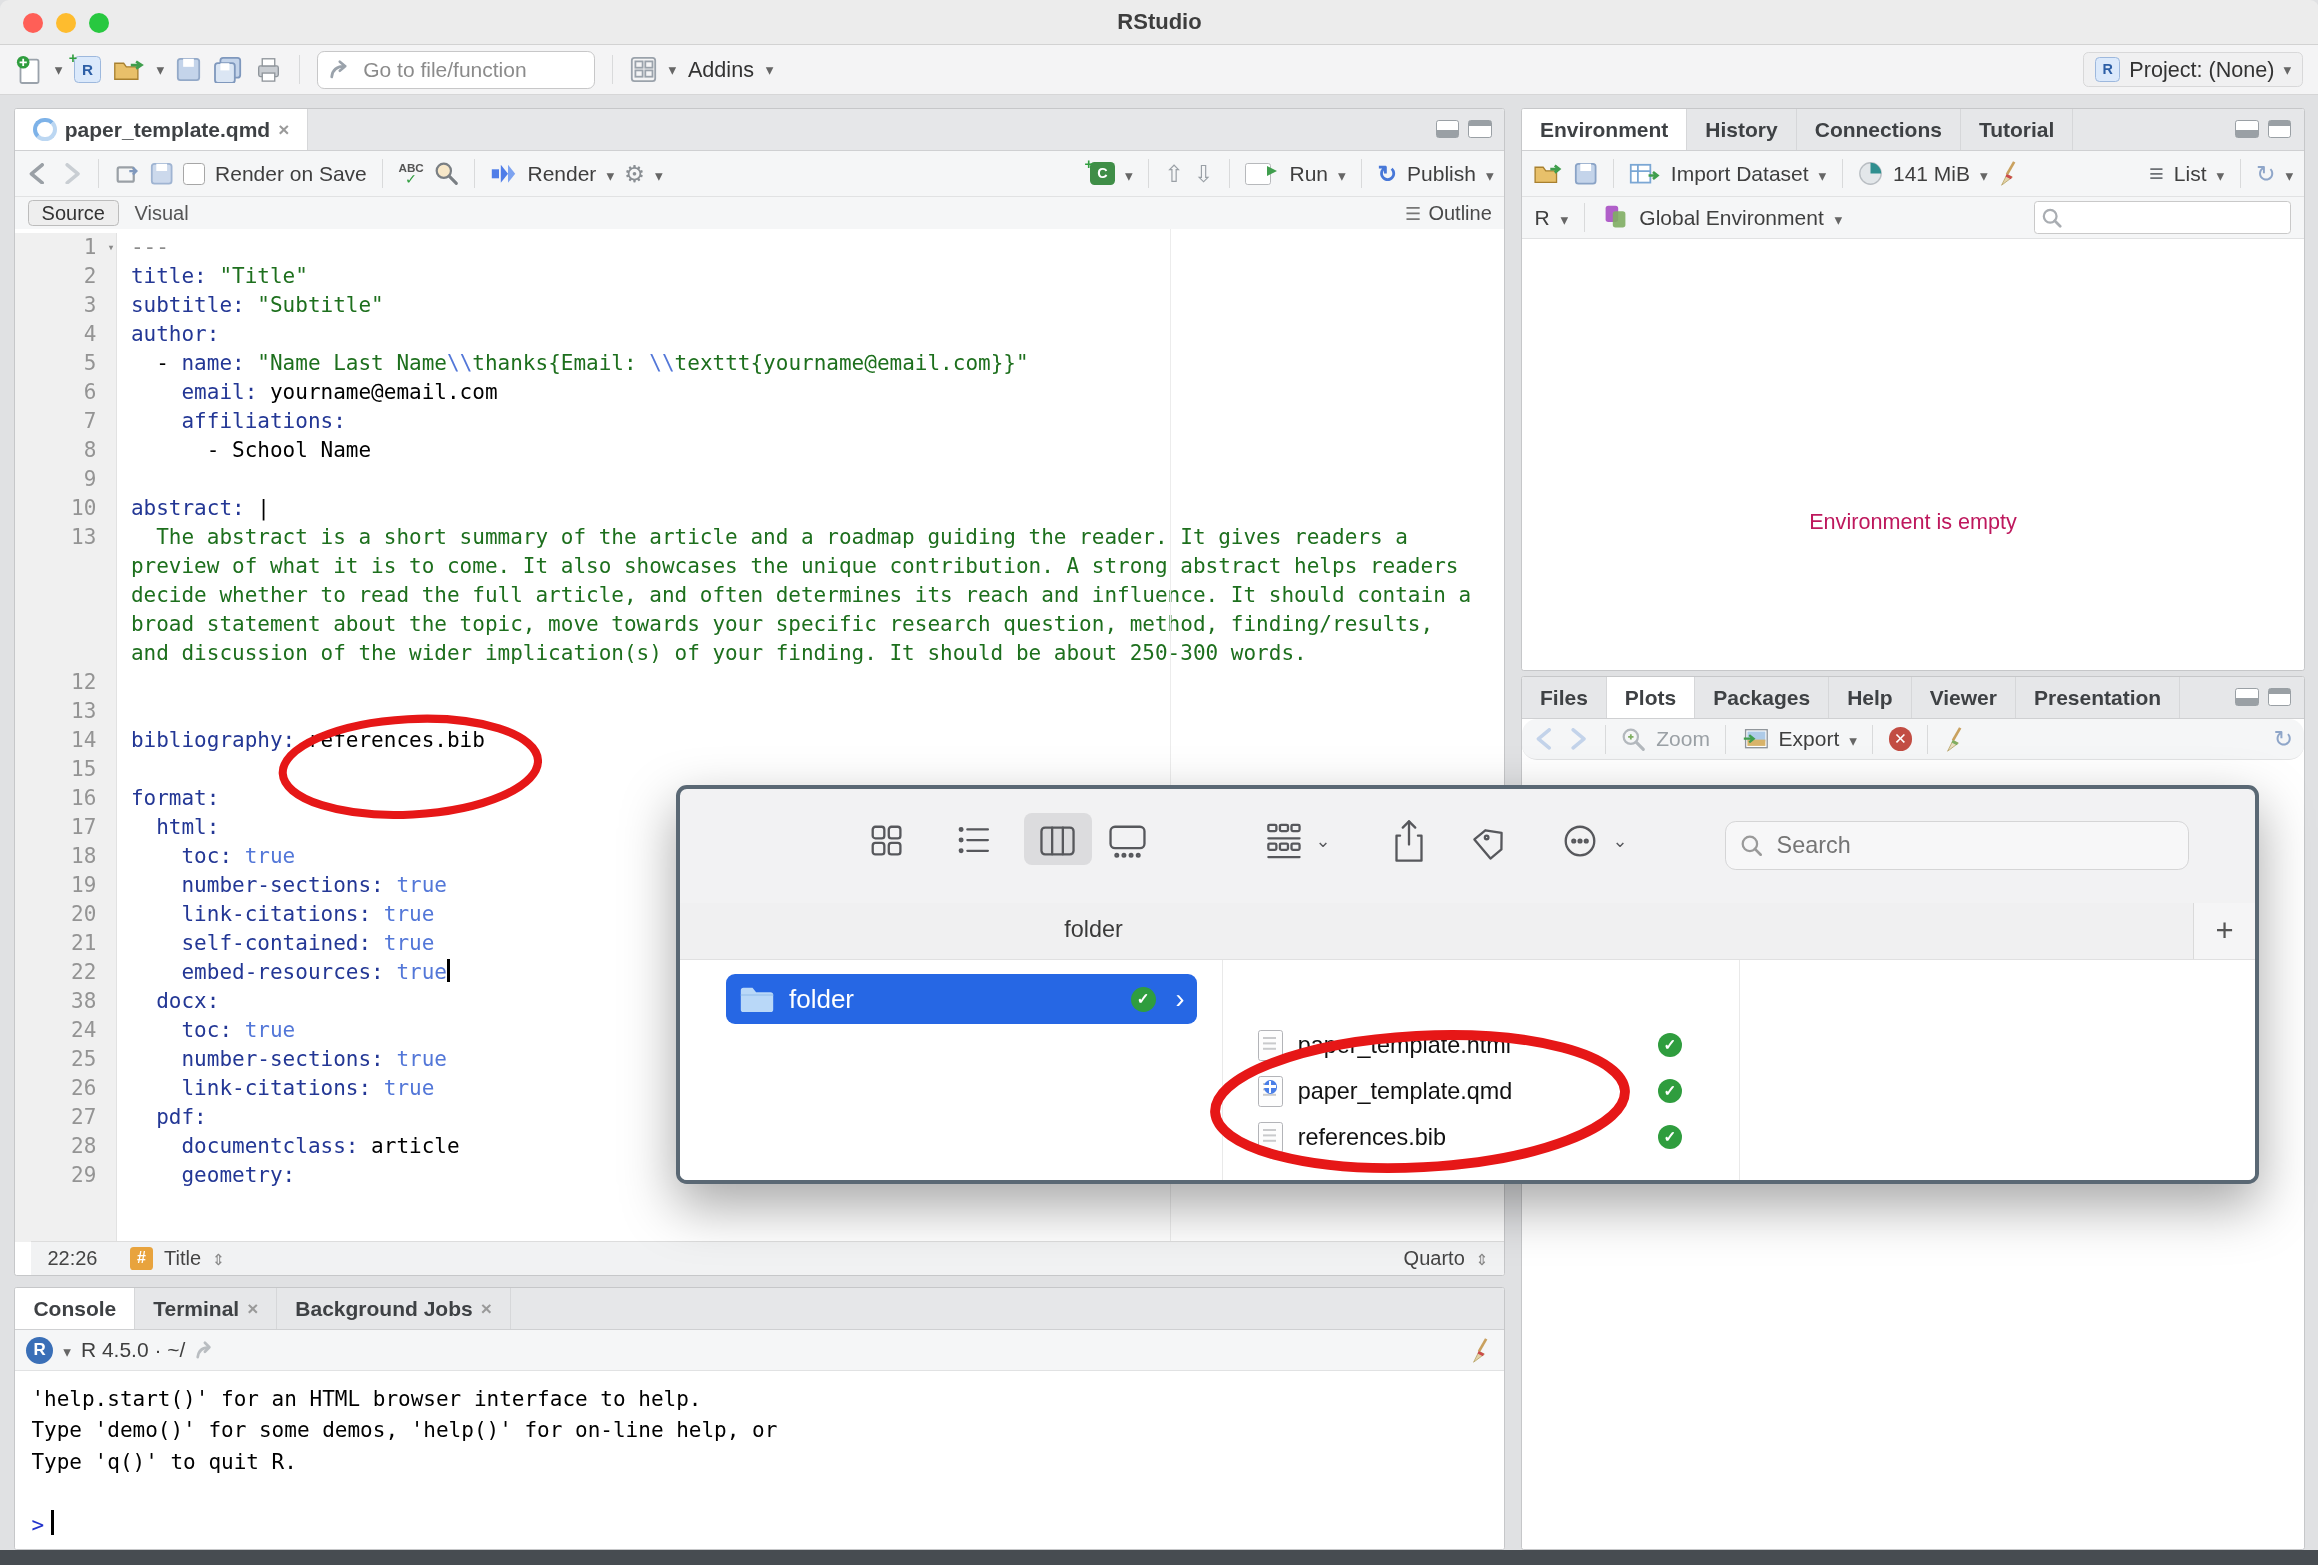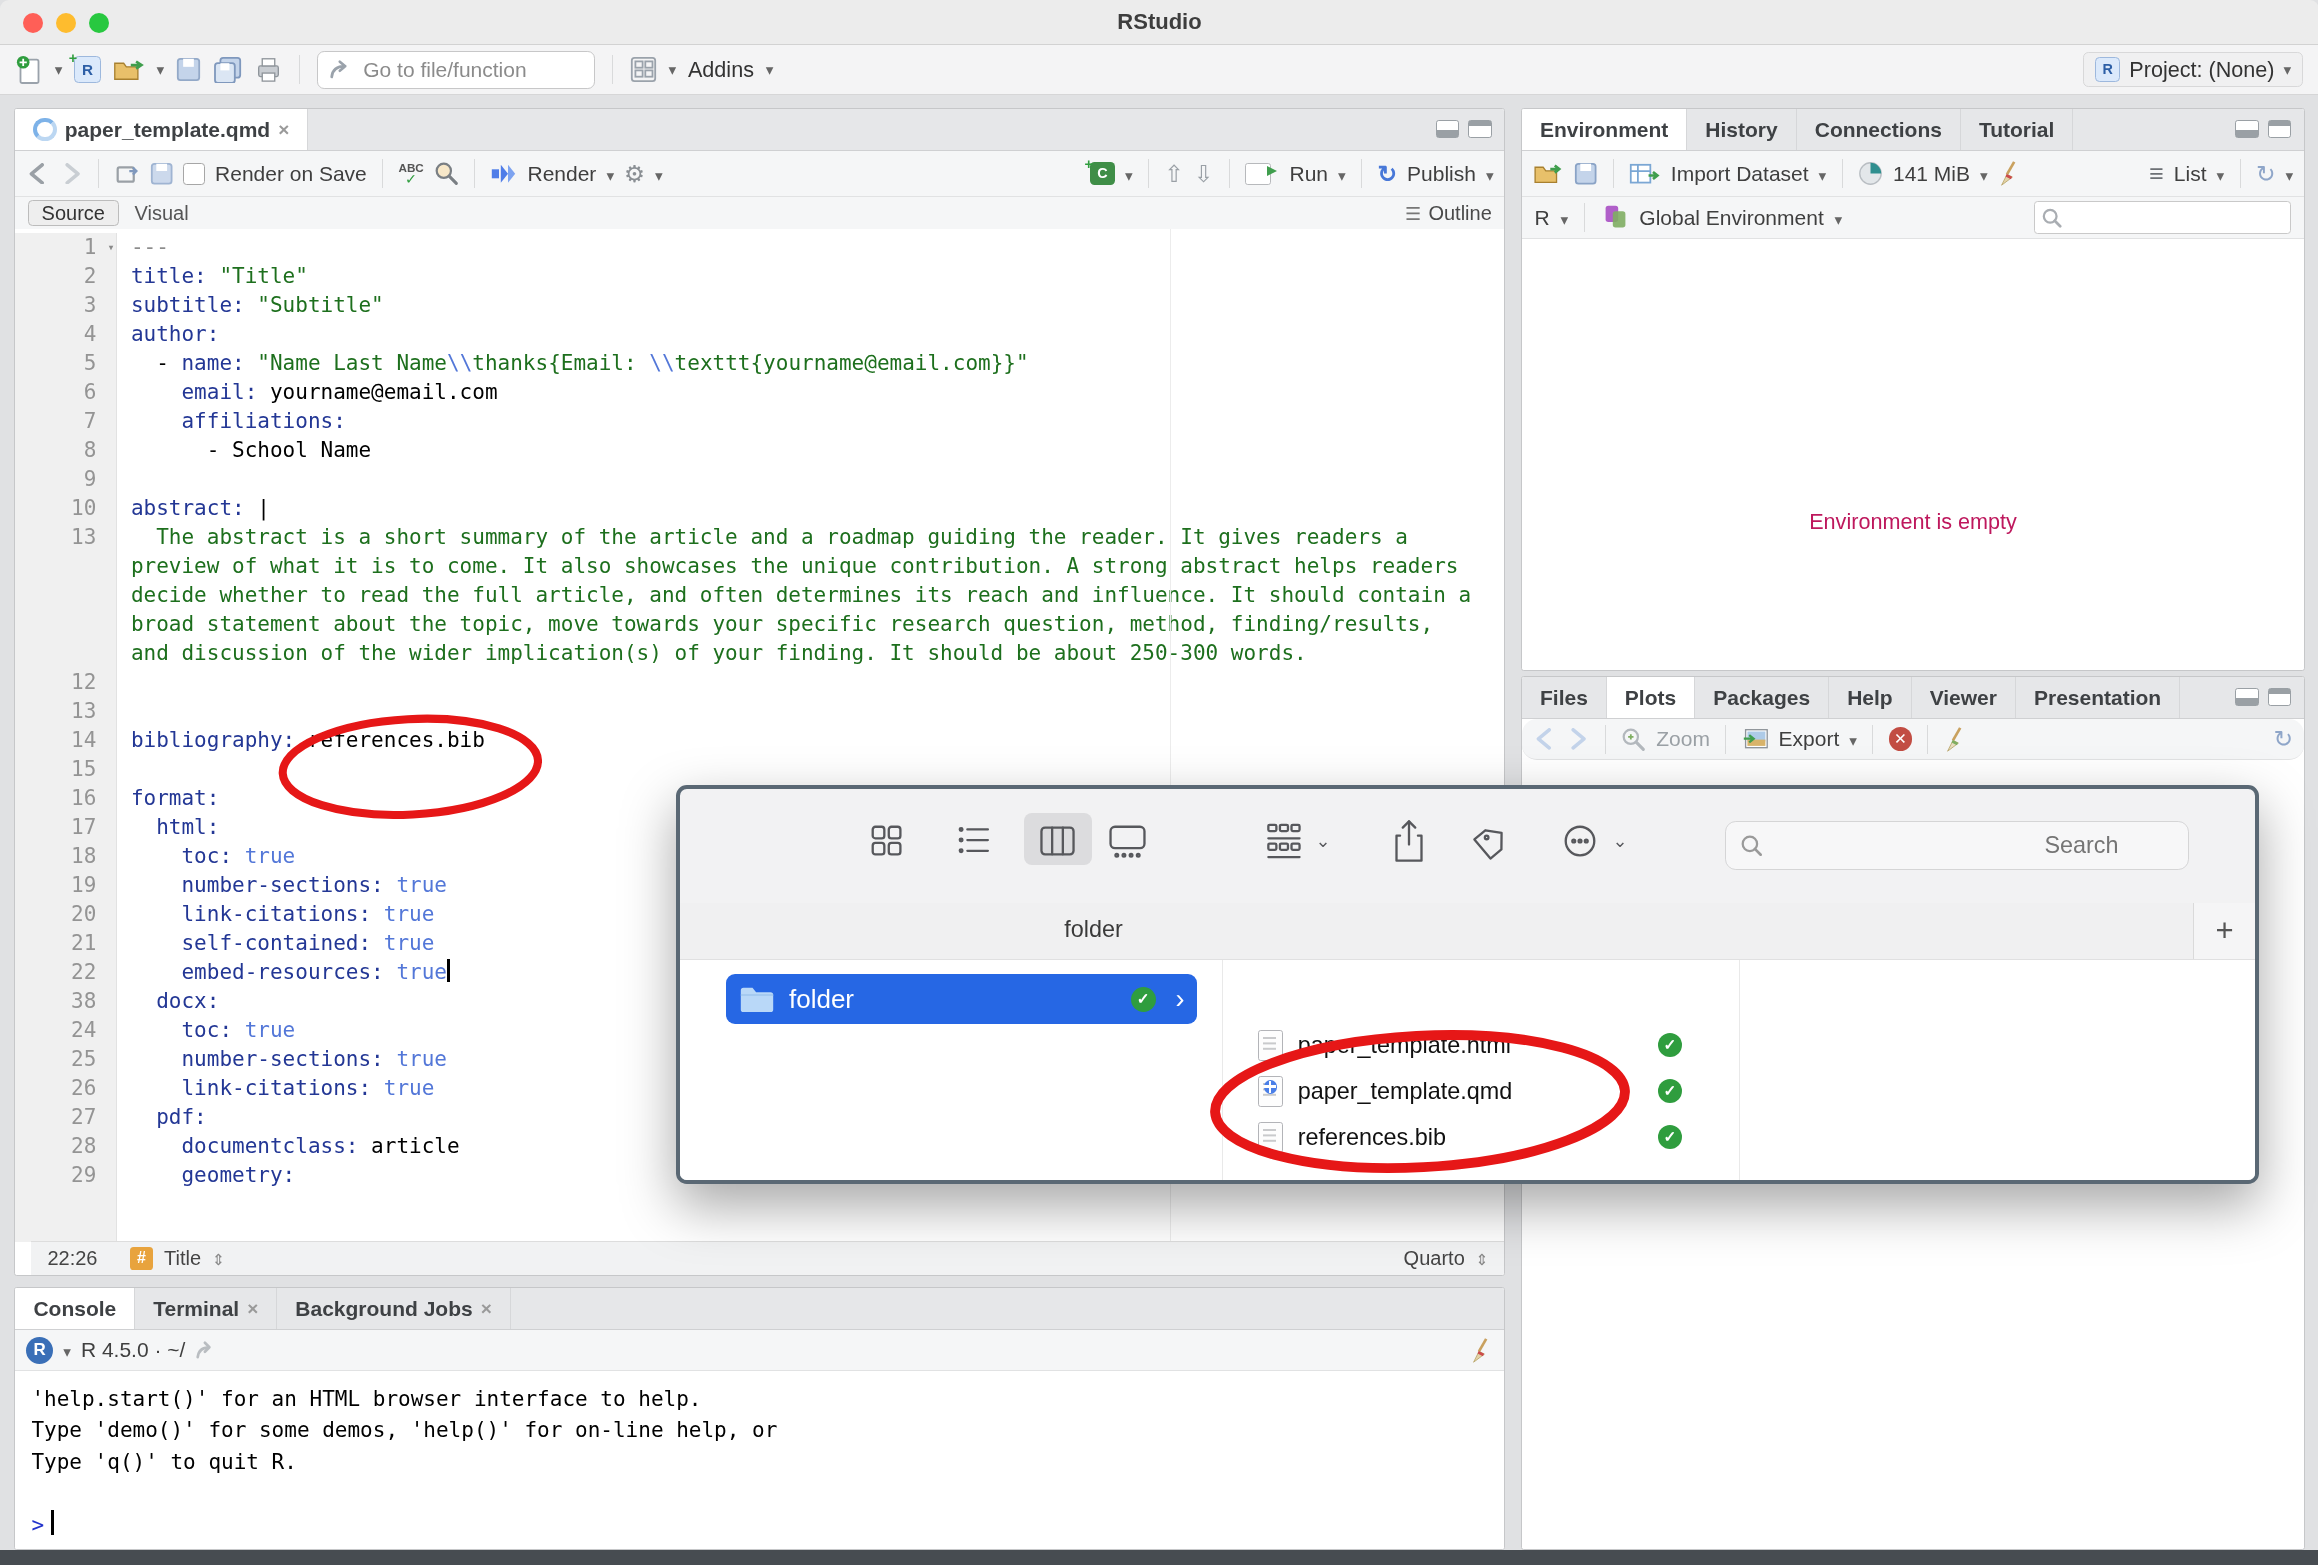--- a/index.html
+++ b/index.html
@@ -74,21 +74,21 @@
   .runbox{width:23.4px;height:20px;border:1.8px solid #b7b9bc;border-radius:2.7px;position:relative;background:#fff;}
   .runbox::after{content:"";position:absolute;right:-7.2px;top:2.7px;border-left:10.8px solid #3f9e4d;border-top:5.4px solid transparent;border-bottom:5.4px solid transparent;}
   .rlogo{width:27px;height:27px;border-radius:50%;background:#3a6fb7;color:#fff;font-weight:bold;font-size:17px;display:flex;align-items:center;justify-content:center;}
   
   .redx{width:23.4px;height:23.4px;border-radius:50%;background:#c24d43;color:#fff;font-size:15.3px;display:flex;align-items:center;justify-content:center;}
   
   #finder{position:absolute;left:676px;top:785px;width:1583px;height:399px;border:4.5px solid #5a6874;border-radius:10.8px;background:#f2f2f3;box-sizing:border-box;box-shadow:0 21.6px 54px rgba(0,0,0,0.35);z-index:50;overflow:hidden;}
   .f-tool{position:absolute;top:27px;height:50px;display:flex;align-items:center;justify-content:center;}
   #f-colpill{position:absolute;left:344px;top:24px;width:68px;height:52px;background:#dcdcde;border-radius:8px;}
   #f-search{position:absolute;left:1045px;top:32px;width:464px;height:49px;border:1.3px solid #d5d5d6;border-radius:10.8px;background:#f7f7f8;display:flex;align-items:center;padding:0 14.4px;gap:10.8px;box-sizing:border-box;}
-  #f-search input{border:none;outline:none;background:transparent;font-size:23.4px;color:#9a9a9a;width:342px;font-family:"Liberation Sans",sans-serif;text-align:right;}
+  #f-search input{border:none;outline:none;background:transparent;font-size:23.4px;color:#9a9a9a;width:342px;font-family:"Liberation Sans",sans-serif;}
   #f-titlerow{position:absolute;left:0;right:0;top:114px;height:56px;background:#f0f0f1;border-bottom:0.9px solid #e0e0e1;}
   #f-title{position:absolute;left:355px;top:12.6px;width:117px;text-align:center;font-size:23.4px;color:#3a3a3a;}
   #f-plus{position:absolute;right:0;top:0;width:61px;height:56px;background:#f5f5f6;border-left:0.9px solid #dadada;display:flex;align-items:center;justify-content:center;font-size:31px;color:#555;}
   .i-plus::after{content:"+";}
   #f-cols{position:absolute;left:0;right:0;top:171px;bottom:0;background:#fff;}
   .colsep{position:absolute;top:0;bottom:0;width:0.9px;background:#e9e9e9;}
   #f-selrow{position:absolute;left:46px;top:14.4px;width:471px;height:50px;border-radius:9px;background:#2667e4;display:flex;align-items:center;padding:0 12.6px;box-sizing:border-box;gap:14.4px;}
   #f-selrow .f-name{color:#fff;font-size:26px;font-weight:500;}
   .badge{width:25px;height:25px;border-radius:50%;background:#2f9d3e;color:#fff;font-size:15.3px;display:flex;align-items:center;justify-content:center;flex:0 0 auto;}
   .i-check::after{content:"✓";font-weight:bold;}

